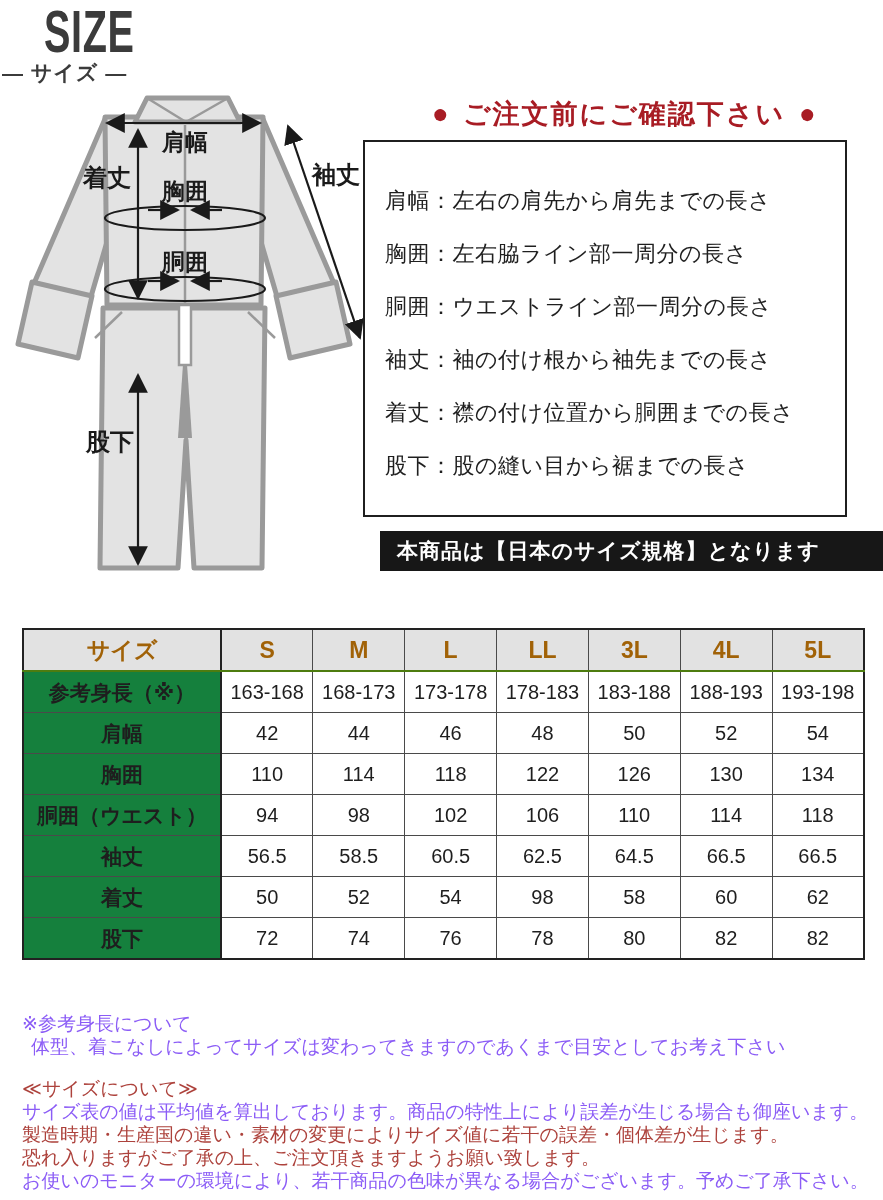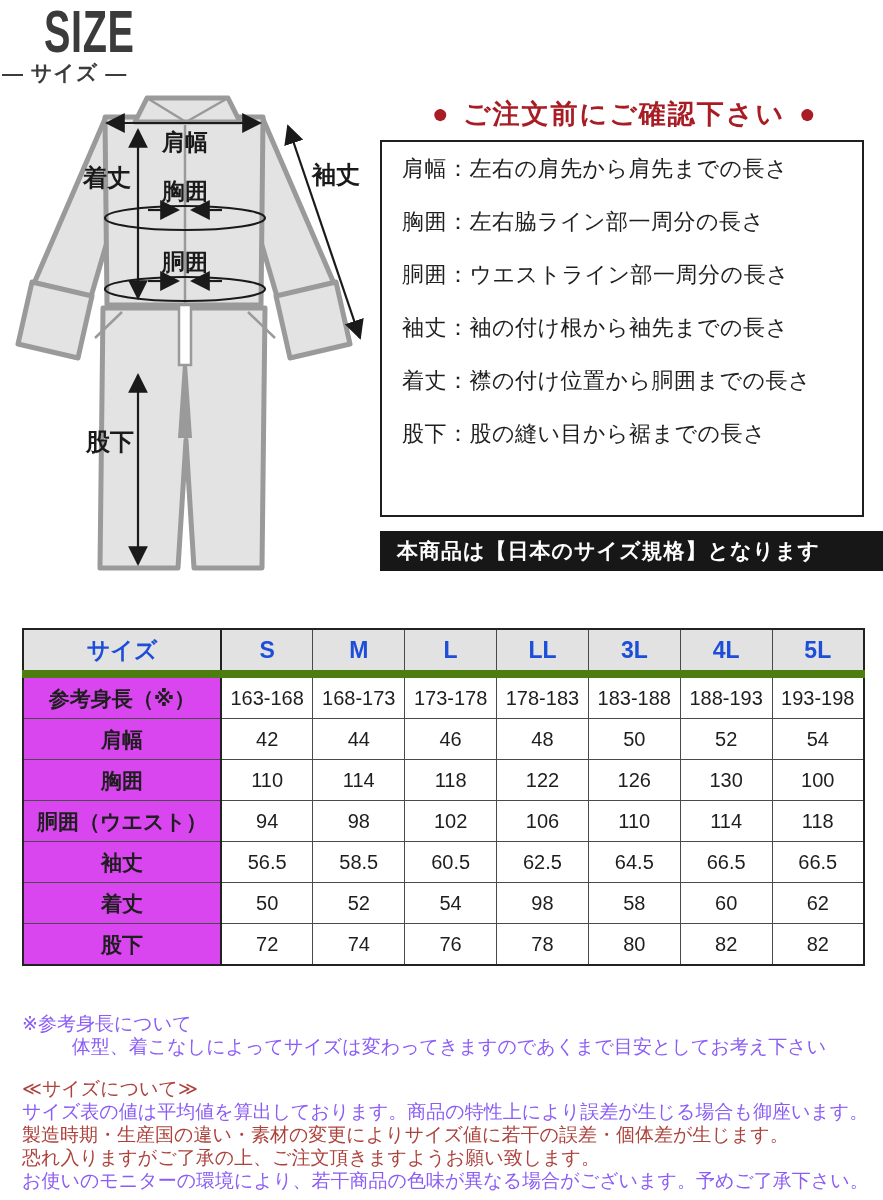--- a/index.html
+++ b/index.html
@@ -21,45 +21,45 @@
   .garment .meas{stroke:#1a1a1a;stroke-width:2.2;fill:none;}
   .garment text{font-family:"Liberation Sans","DejaVu Sans",sans-serif;font-weight:bold;
                 fill:#1a1a1a;text-anchor:middle;}
   .garment .lbl-s{font-size:23px;} .garment .lbl-l{font-size:24px;}
 
   
   .notice-title{position:absolute;left:380px;top:96px;width:488px;height:36px;
                 display:flex;align-items:center;justify-content:center;gap:14px;
                 color:#a81c24;font-weight:bold;font-size:27px;letter-spacing:2px;}
   .notice-title .dot{font-size:28px;letter-spacing:0;}
-  .defbox{position:absolute;left:380px;top:140px;width:484px;height:377px;
-          border:2px solid #1f1f1f;box-sizing:border-box;}
+  .defbox{position:absolute;left:363px;top:140px;width:484px;height:377px;
+          border:2px solid #1f1f1f;box-sizing:border-box;padding-top:32px;}
   .def-line{height:53px;display:flex;align-items:center;padding-left:20px;
             font-size:22px;color:#1f1f1f;letter-spacing:0.5px;}
   .banner{position:absolute;left:380px;top:531px;width:578px;height:40px;background:#171717;
           color:#ffffff;font-size:21px;font-weight:bold;letter-spacing:1px;
           display:flex;align-items:center;padding-left:17px;box-sizing:border-box;}
 
   
   .sizetable{position:absolute;left:22px;top:628px;width:843px;border-collapse:collapse;
              table-layout:fixed;border:2px solid #222;}
   .sizetable th,.sizetable td{border:1px solid #4a4a4a;height:40px;text-align:center;
              vertical-align:middle;padding:0;line-height:1;}
-  .sizetable thead th{background:#e2e2e2;font-size:23px;font-weight:bold;color:#1d4ed8;
-             border-bottom:8px solid #4d7c0f;}
+  .sizetable thead th{background:#e2e2e2;font-size:23px;font-weight:bold;color:#a16207;
+             border-bottom:2px solid #4d7c0f;}
   .sizetable thead th:first-child{width:196px;border-right:2px solid #222;}
-  .sizetable tbody th{background:#d946ef;font-size:21px;font-weight:bold;color:#1e1e1e;
+  .sizetable tbody th{background:#15803d;font-size:21px;font-weight:bold;color:#1e1e1e;
              border-right:2px solid #222;}
   .sizetable tbody td{background:#ffffff;font-size:20px;color:#1e1e1e;margin-left:7px;}
 
   
   .footnotes{position:absolute;left:22px;top:1012px;width:845px;}
   .fnote{font-size:19px;line-height:23px;color:#8b5cf6;white-space:nowrap;}
   .fnote.red{color:#ad423c;}
-  .fnote.indent{padding-left:9px;text-align:center;}
+  .fnote.indent{padding-left:9px;}
   .fnote.gap{margin-top:19px;}
 </style>
 </head>
 <body>
 
 <div class="canvas">
 
   <div class="size-en">SIZE</div>
   <div class="size-jp">— サイズ —</div>
 
@@ -158,21 +158,21 @@
           <td>54</td>
         </tr>
         <tr>
           <th>胸囲</th>
           <td>110</td>
           <td>114</td>
           <td>118</td>
           <td>122</td>
           <td>126</td>
           <td>130</td>
-          <td>100</td>
+          <td>134</td>
         </tr>
         <tr>
           <th>胴囲（ウエスト）</th>
           <td>94</td>
           <td>98</td>
           <td>102</td>
           <td>106</td>
           <td>110</td>
           <td>114</td>
           <td>118</td>

